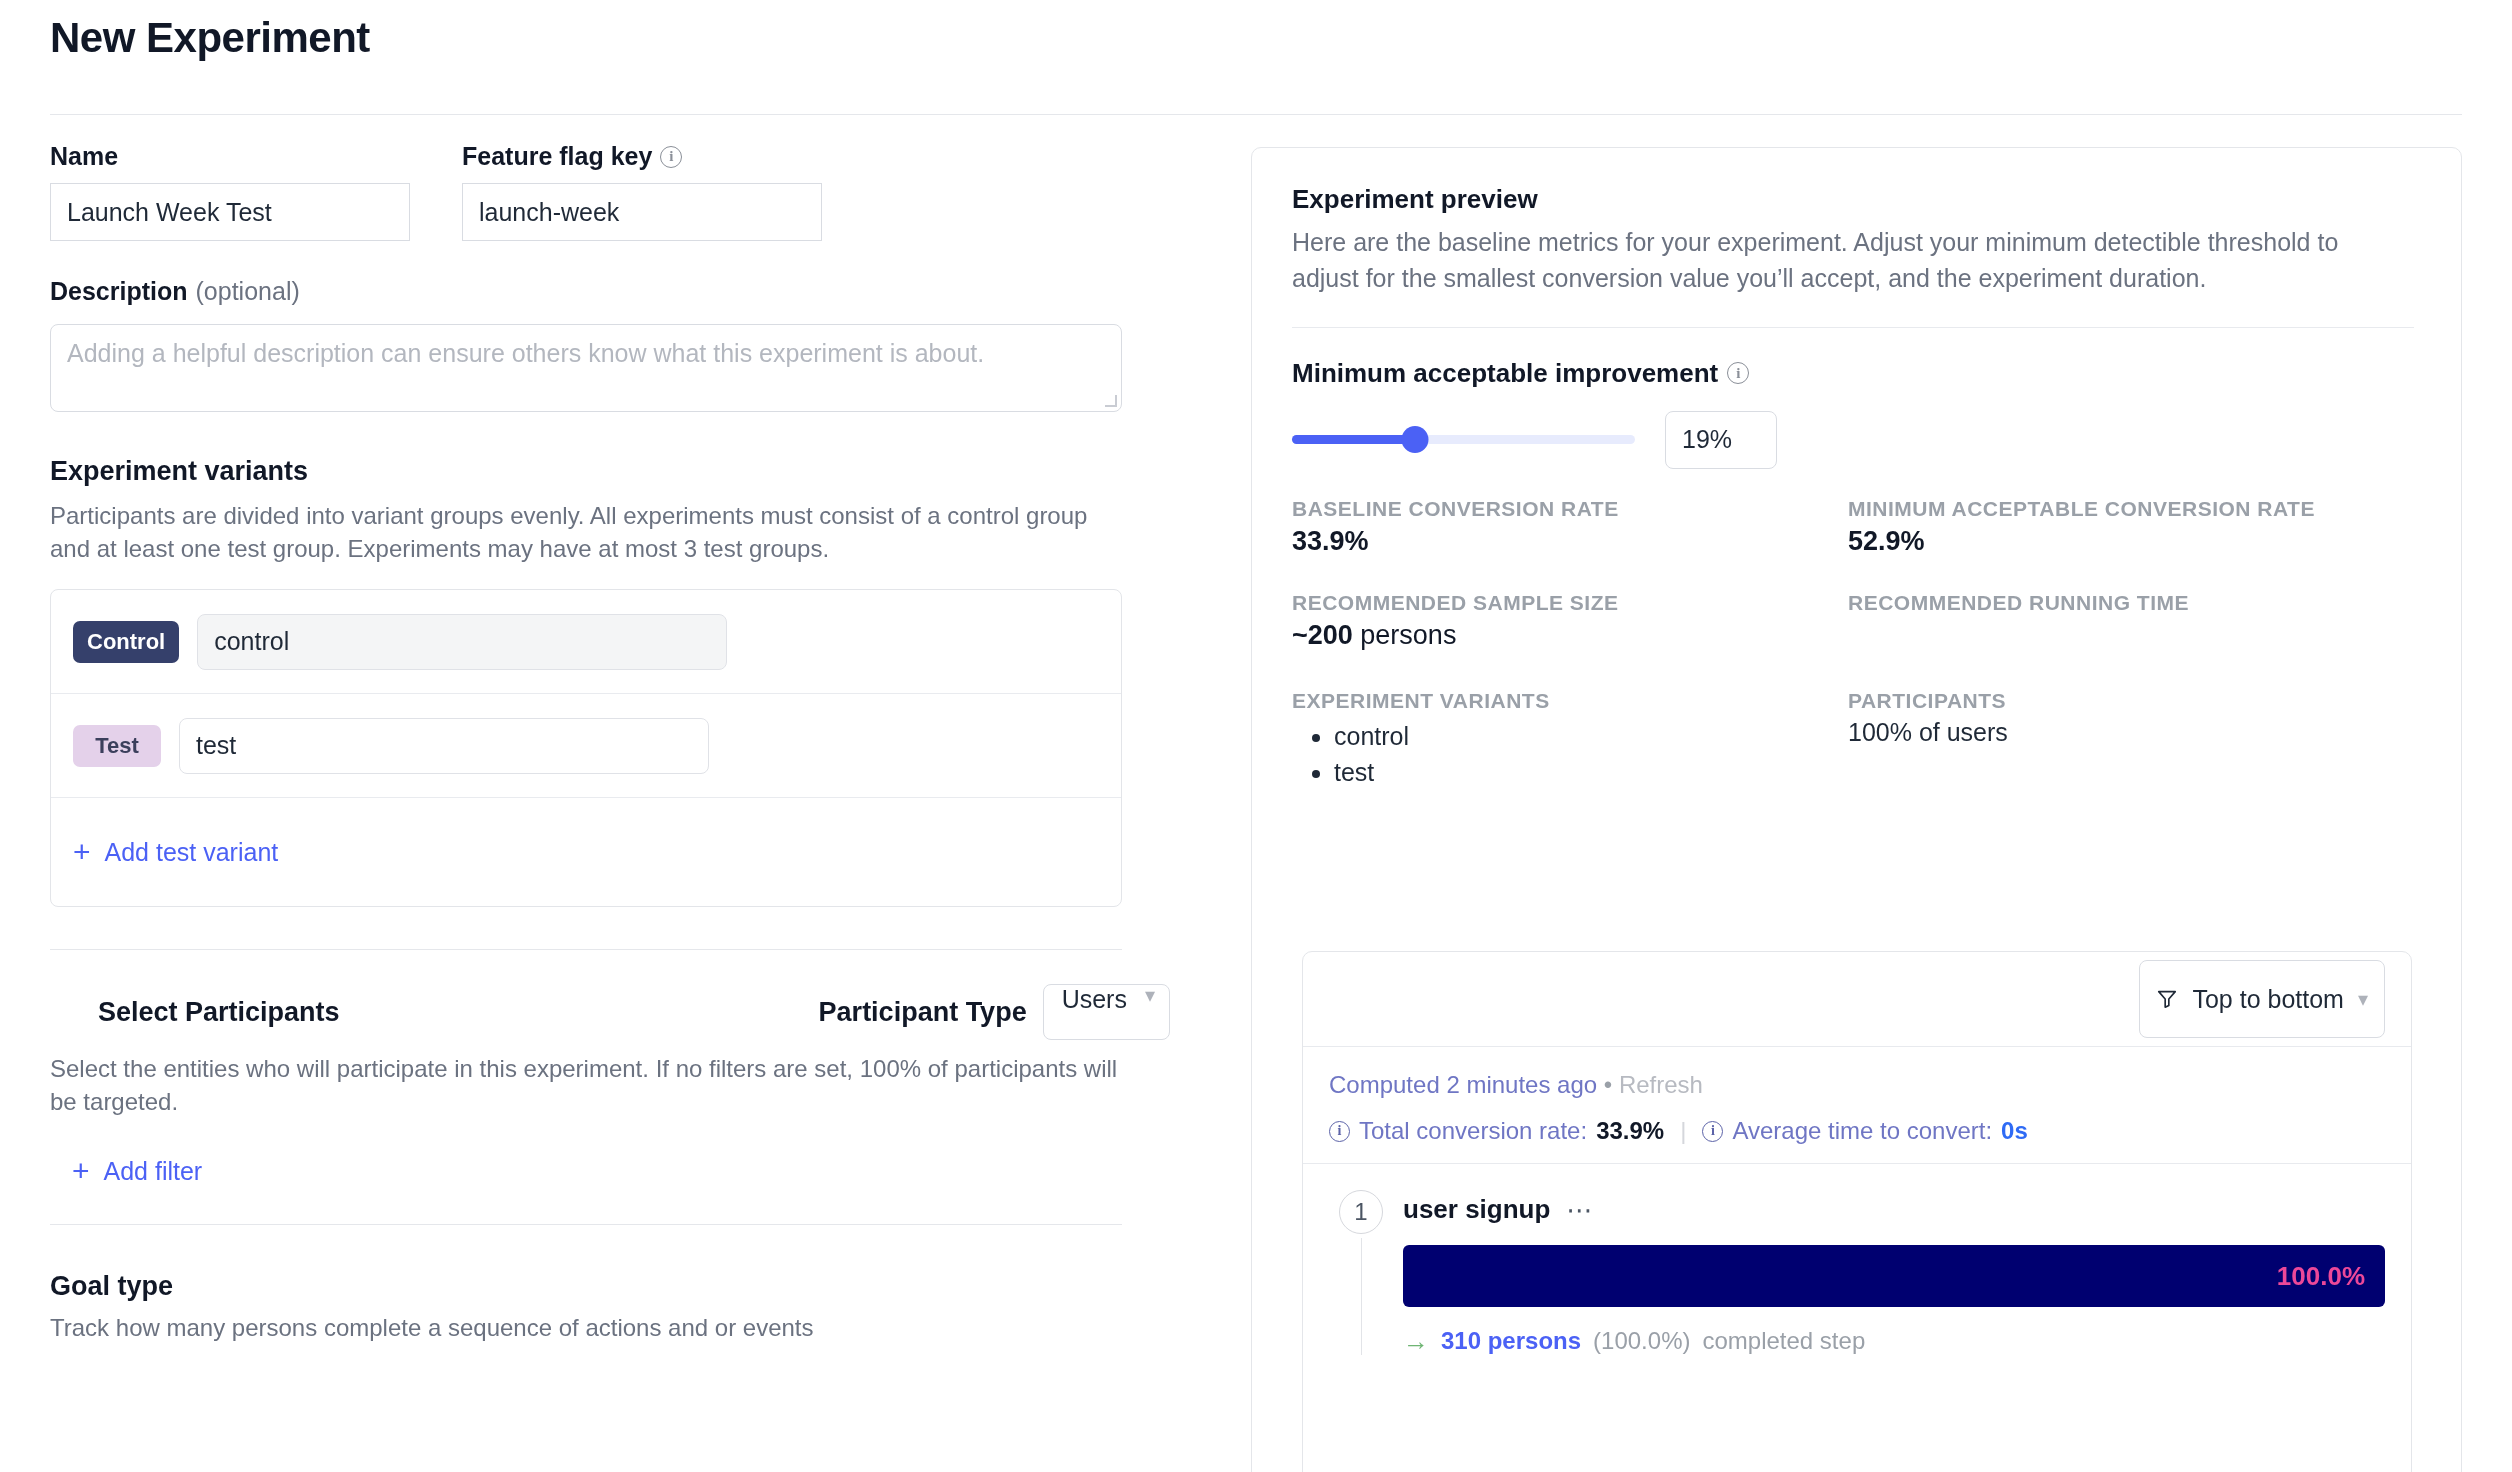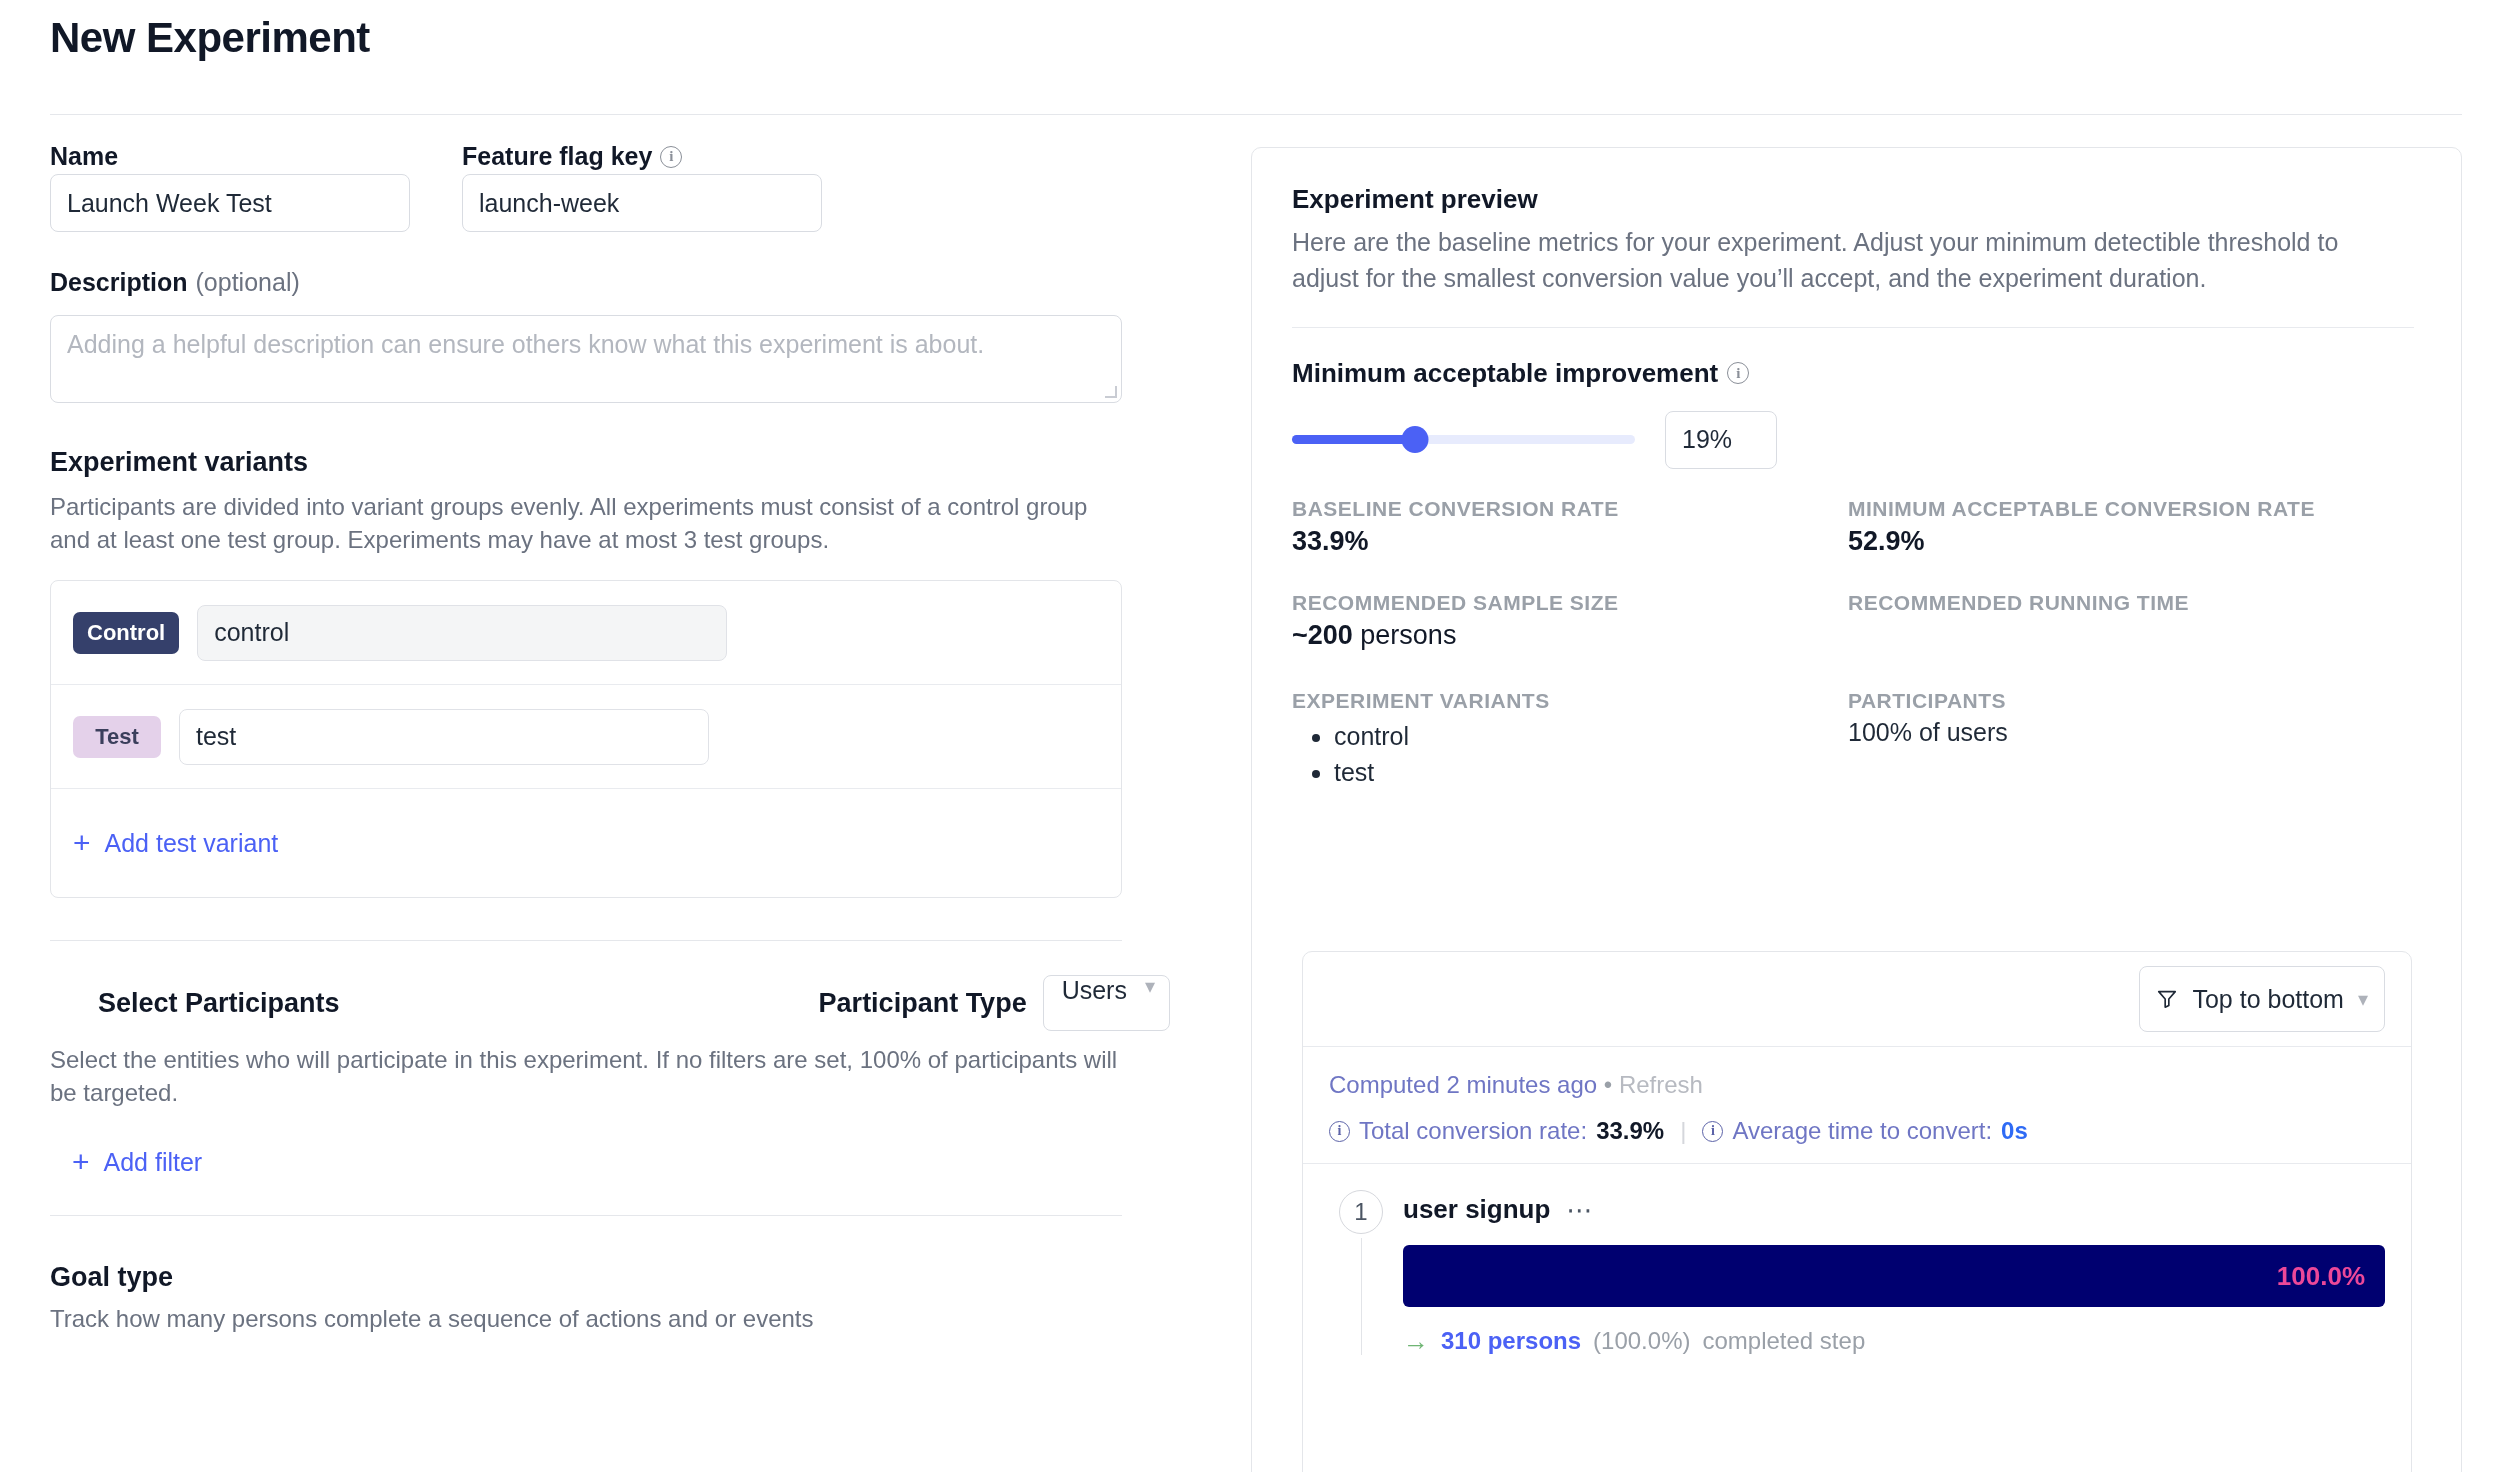--- a/index.html
+++ b/index.html
@@ -31,23 +31,23 @@
     font-size: 25px; font-weight: 700; color: #111827;
     display: flex; align-items: center; gap: 8px;
   }
   .field-label .optional { font-weight: 400; color: #6b7280; }
 
   .row-2 { display: flex; gap: 52px; }
   .col-name { width: 360px; }
   .col-flag { width: 360px; }
 
   .text-input {
-    margin-top: 3px;
+    margin-top: 12px;
     width: 100%; height: 58px;
-    border: 1px solid #d9dce2; border-radius: 8px;
+    border: 1px solid #d9dce2; border-radius: 0;
     background: #ffffff;
     font-size: 25px; color: #1f2937;
     padding: 0 16px;
     display: flex; align-items: center;
     font-family: "Liberation Sans", sans-serif;
   }
 
   .info-icon {
     width: 22px; height: 22px; border-radius: 50%;
     border: 1.7px solid #8a8f98;
@@ -207,21 +207,21 @@
     position: absolute; left: 1302px; top: 951px;
     width: 1110px; height: 536px;
     border: 1px solid #e4e6ea; border-radius: 10px;
     background: #fff; overflow: hidden;
   }
   .funnel-toolbar {
     height: 95px; display: flex; align-items: center; justify-content: flex-end;
     padding: 0 26px; border-bottom: 1px solid #e8eaee;
   }
   .toolbar-select {
-    height: 66px; border: 1px solid #d9dce2; border-radius: 8px;
+    height: 78px; border: 1px solid #d9dce2; border-radius: 8px;
     padding: 0 16px; display: inline-flex; align-items: center; gap: 14px;
     font-size: 25px; color: #1f2937; background: #fff;
   }
   .funnel-meta { padding: 24px 26px 18px 26px; border-bottom: 1px solid #e8eaee; }
   .meta-line1 { font-size: 24px; color: #6f76c4; }
   .meta-line1 .dot { color: #9aa0a8; }
   .meta-line1 .muted { color: #b7bac1; }
   .meta-line2 {
     margin-top: 18px; display: flex; align-items: center; gap: 16px;
     font-size: 24px; color: #6f76c4;

